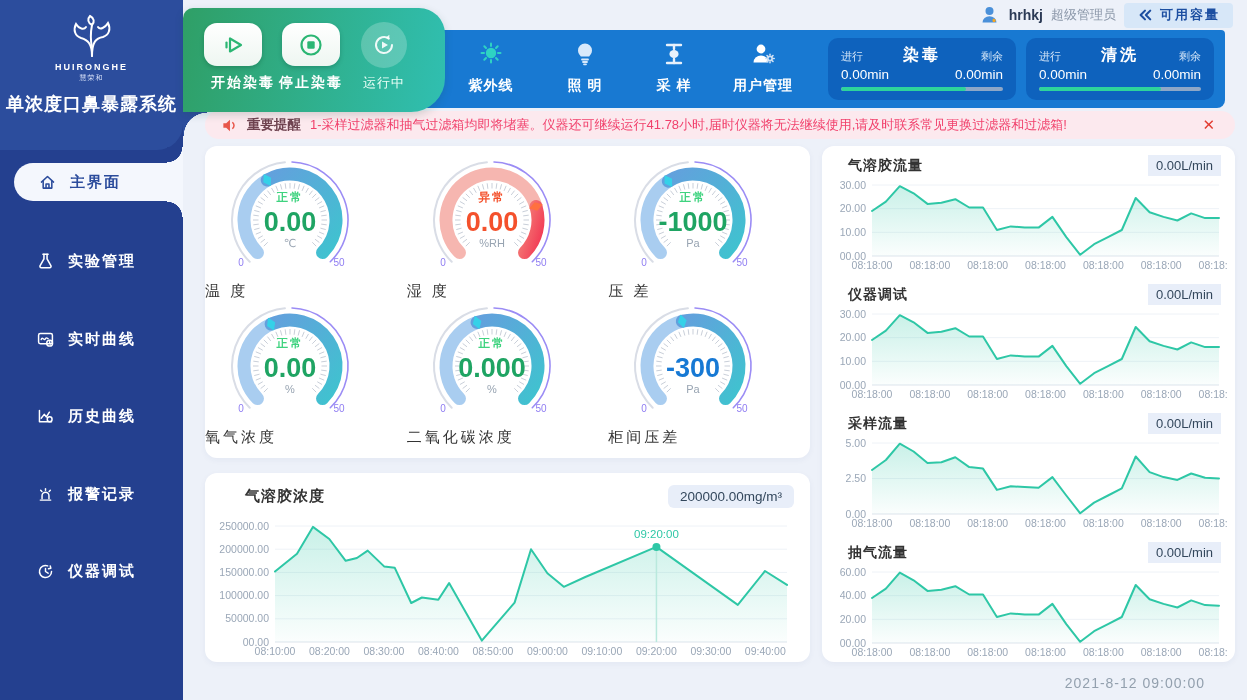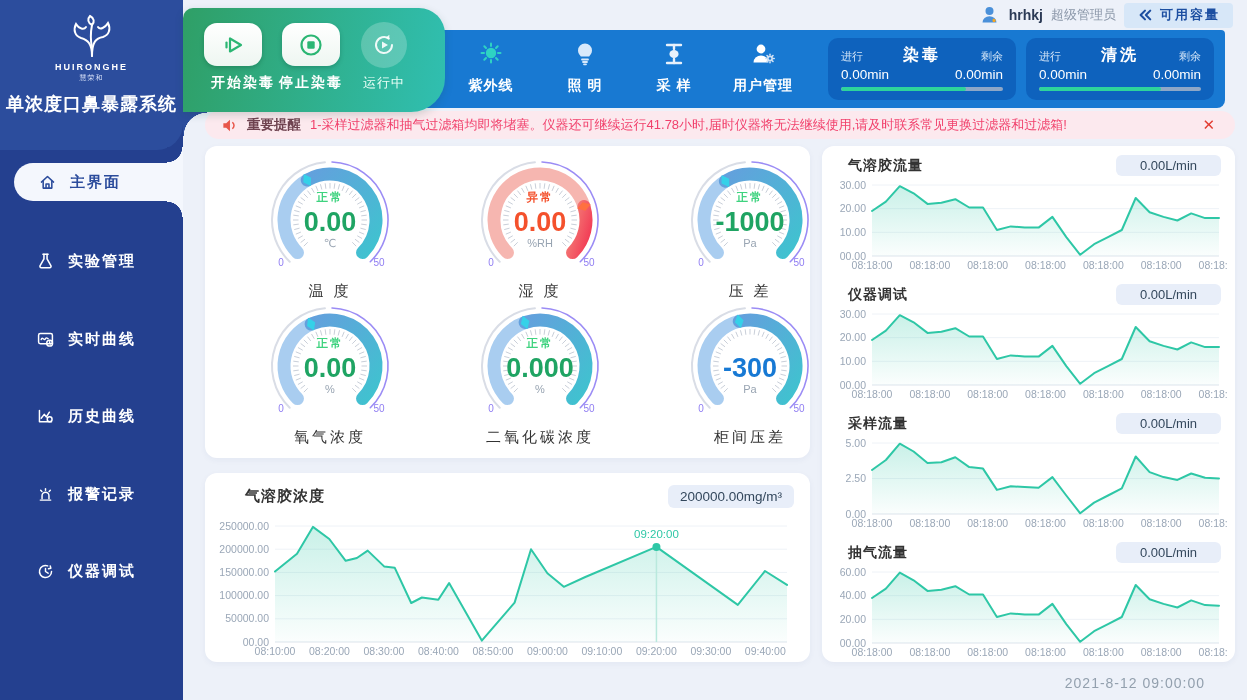--- a/index.html
+++ b/index.html
@@ -56,32 +56,32 @@
   
   .alert { position:absolute; left:205px; top:111px; width:1030px; height:28px; background:#fce9ee; border-radius:14px; display:flex; align-items:center; padding:0 16px; gap:9px; z-index:3; }
   .alert-title { font-size:13.5px; font-weight:bold; color:#6f4350; white-space:nowrap; }
   .alert-msg { font-size:13px; color:#f1416c; white-space:nowrap; overflow:hidden; flex:1; }
   .alert-close { color:#e23b30; font-size:15px; font-weight:bold; cursor:pointer; padding:0 4px; }
 
   
   .card { position:absolute; background:#fff; border-radius:12px; box-shadow:0 2px 6px rgba(30,60,120,.05); }
   .gauges-card { left:205px; top:146px; width:605px; height:312px; }
   .gauges-grid { display:grid; grid-template-columns:repeat(3,1fr); padding-top:10px; }
-  .gauge { text-align:center; height:146px;padding-left:40px; }
+  .gauge { text-align:left; height:146px; }
   .gauge-name { font-size:15px; color:#333; letter-spacing:3px; margin-top:0px; font-weight:500; }
 
   .main-card { left:205px; top:473px; width:605px; height:189px; }
   .chart-head { display:flex; align-items:center; padding:12px 16px 0 40px; }
   .chart-title { font-size:15px; font-weight:bold; color:#333; letter-spacing:1px; }
   .chart-badge { margin-left:auto; background:#e8eef9; border-radius:6px; padding:4px 12px; font-size:13.5px; color:#33475c; }
   .right-card { left:822px; top:146px; width:413px; height:516px; }
   .mini-block { height:129px; padding-top:9px; }
   .mini-head { display:flex; align-items:center; padding:0 14px 0 26px; }
   .mini-title { font-size:14px; font-weight:bold; color:#333; letter-spacing:1px; }
-  .mini-badge { margin-left:auto; background:#e8eef9; border-radius:6px; padding:3px 24px; font-size:13px; color:#33475c; }
+  .mini-badge { margin-left:auto; background:#e8eef9; border-radius:0; padding:3px 8px; font-size:13px; color:#33475c; }
 
   
   .storage { position:absolute; left:225px; top:676px; font-size:13px; color:#9aa6b4; }
   .datetime { position:absolute; right:42px; top:675px; font-size:14px; color:#93a0ae; letter-spacing:1px; }
 </style>
 </head>
 <body>
 
 <div class="app">
 

